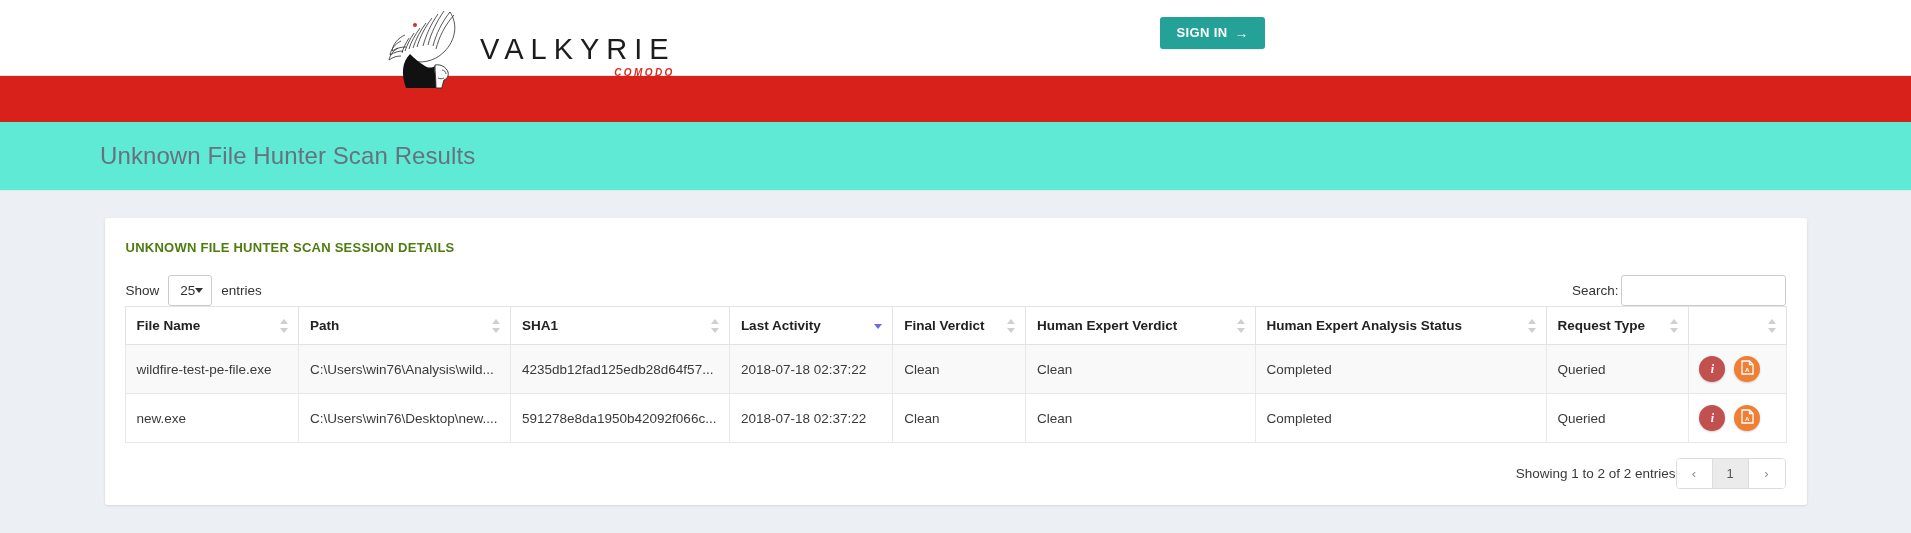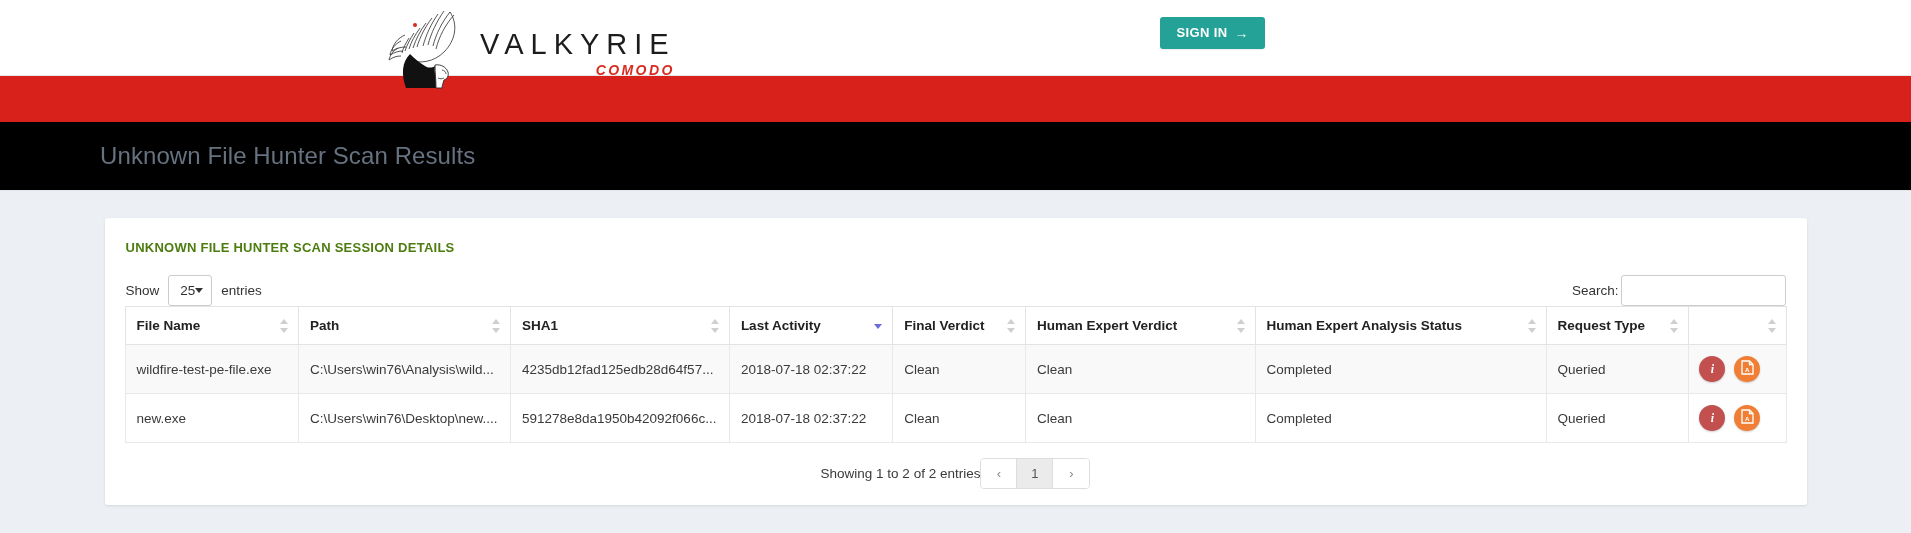--- a/index.html
+++ b/index.html
@@ -40,21 +40,21 @@
     position: relative;
   }
   .logo-dot {
     position: absolute;
     left: 33px; top: 19px;
     width: 4px; height: 4px;
     background: #d32b21;
     border-radius: 50%;
   }
   .logo-comodo {
-    font-size: 14px;
+    font-size: 10px;
     font-weight: bold;
     font-style: italic;
     letter-spacing: 2.4px;
     color: #d92b1f;
     margin-top: 3px;
     margin-right: 1px;
   }
 
   .signin-btn {
     position: absolute;
@@ -76,21 +76,21 @@
   .signin-btn .arrow { font-size: 14px; line-height: 1; }
 
   
   .red-band {
     height: 46px;
     background: #d8211a;
   }
 
   
   .title-strip {
-    background: #000000;
+    background: #5eead4;
     height: 69px;
     display: flex;
     align-items: center;
     border-bottom: 1px solid #e3e6eb;
   }
   .page-title {
     margin-left: 100px;
     font-size: 24px;
     color: #66727f;
     font-weight: normal;
@@ -227,21 +227,21 @@
     cursor: pointer;
     vertical-align: middle;
     box-shadow: 0 1px 2px rgba(0,0,0,0.18);
   }
   .circ-btn.info { background: #c1504f; font-style: italic; font-family: "Liberation Serif", serif; }
   .circ-btn.pdf { background: #f07f35; margin-left: 5px; }
 
   
   .table-footer {
     display: flex;
-    justify-content: center;
+    justify-content: flex-end;
     align-items: center;
     margin-top: 15px;
     padding: 0 1px;
   }
   .info-text { font-size: 13.5px; color: #3a3a3a; }
   .pager {
     display: flex;
     border: 1px solid #ddd;
     border-radius: 4px;
     overflow: hidden;

